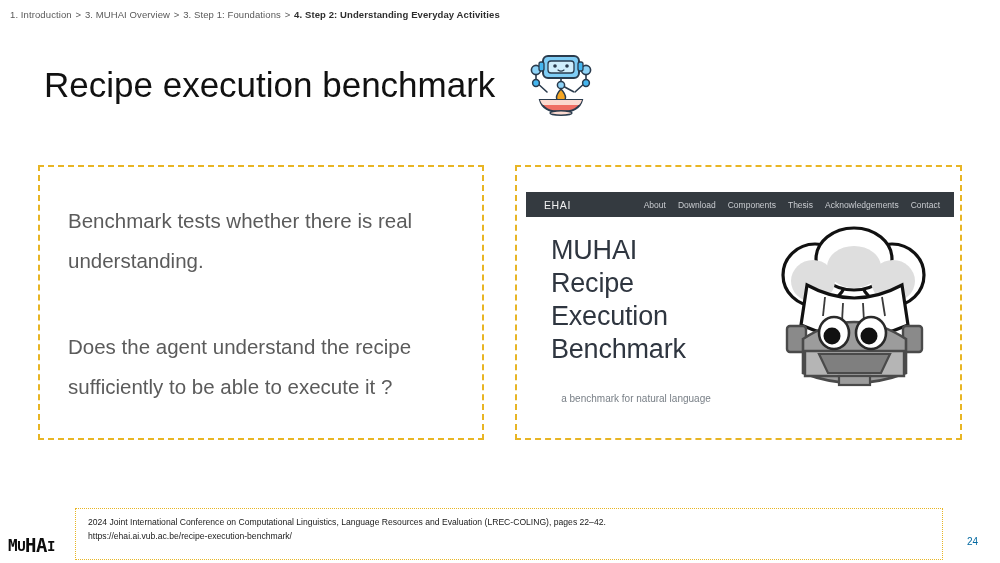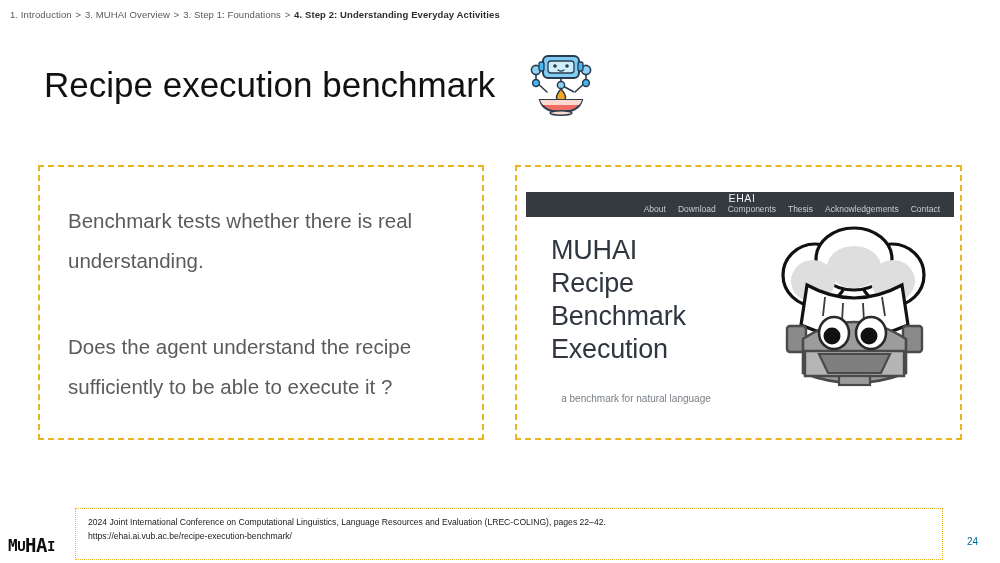--- a/index.html
+++ b/index.html
@@ -78,21 +78,20 @@
     height: 215px;
     background: #ffffff;
     overflow: hidden;
   }
   .site-nav {
     height: 25px;
     background: #343a40;
     display: flex;
     align-items: center;
     padding: 0 14px 0 18px;
-    flex-direction: column;
   }
   .site-brand {
     color: #f1f1f1;
     font-size: 10.5px;
     letter-spacing: 0.6px;
   }
   .site-links {
     margin-left: auto;
     display: flex;
     gap: 12px;
@@ -246,22 +245,22 @@
           <span>Thesis</span>
           <span>Acknowledgements</span>
           <span>Contact</span>
         </div>
       </div>
 
       <div class="site-body">
         <div class="site-headline">
           <span>MUHAI</span>
           <span>Recipe</span>
+          <span>Execution</span>
           <span>Benchmark</span>
-          <span>Execution</span>
         </div>
         <div class="site-sub">a benchmark for natural language understanding</div>
 
         <svg class="chef-art" viewBox="0 0 175 165">
 
           <g stroke="#111111" stroke-width="3.2" fill="#ffffff">
             <ellipse cx="48" cy="52" rx="32" ry="31"></ellipse>
             <ellipse cx="125" cy="52" rx="32" ry="31"></ellipse>
             <ellipse cx="87" cy="36" rx="38" ry="31"></ellipse>
           </g>

